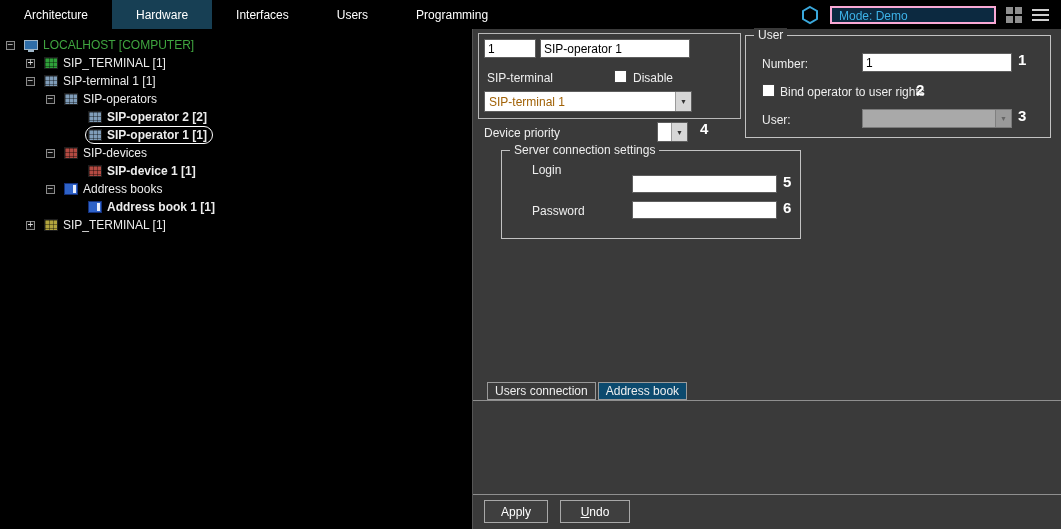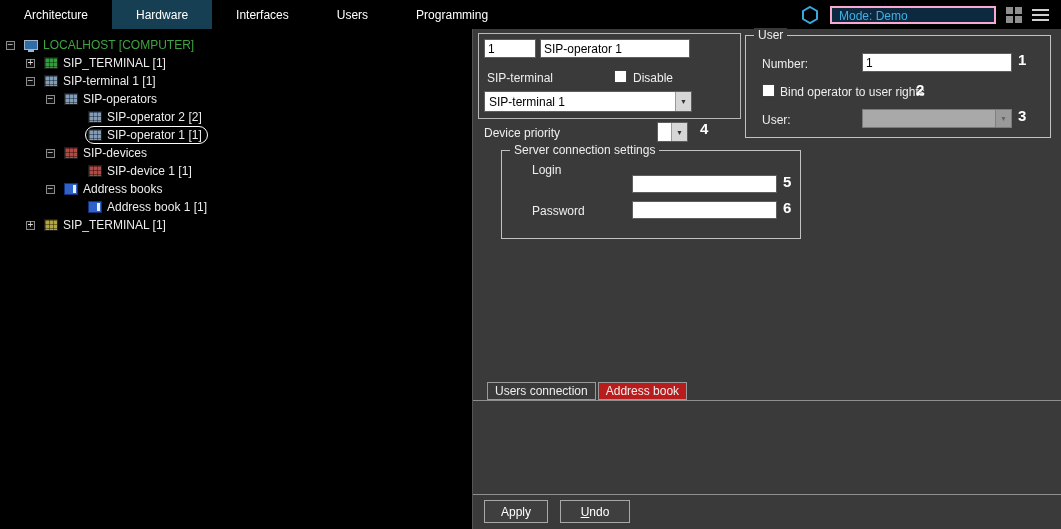--- a/index.html
+++ b/index.html
@@ -23,21 +23,21 @@
   .grid-icon span { background:#8f8f8f; }
   .menu-icon { display:flex; flex-direction:column; gap:3px; width:17px; }
   .menu-icon i { display:block; height:2px; background:#cfcfcf; }
 
   
   .main { display:flex; height:500px; }
 
   
   .tree-panel { width:473px; flex:none; background:#000; border-right:1px solid #555; padding-top:7px; overflow:hidden; }
   .tree-row { display:flex; align-items:center; height:18px; color:#ececec; white-space:nowrap; cursor:default; }
-  .d0 { padding-left:6px; } .d1 { padding-left:26px; } .d2 { padding-left:46px; } .d3 { padding-left:70px; }
+  .d0 { padding-left:6px; } .d1 { padding-left:26px; } .d2 { padding-left:46px; } .d3 { padding-left:70px;font-weight:bold; }
   .exp { width:9px; height:9px; flex:none; border:1px solid #8a8a8a; background:#0d0d0d; position:relative; margin-right:6px; }
   .exp::before { position:absolute; left:-1px; right:-1px; top:-2px; bottom:-1px; display:flex; align-items:center;
                  justify-content:center; font-size:10px; color:#ddd; }
   .exp.minus::before { content:"−"; }
   .exp.plus::before  { content:"+"; }
   .exp.none { visibility:hidden; }
   .row-content { display:flex; align-items:center; padding:1px 5px 1px 2px; border:1px solid transparent; }
   .row-content.selected { border-color:#fff; border-radius:9px; }
   .ticon { width:14px; height:12px; flex:none; margin-right:5px; position:relative; }
   .icon-grid { border:1px solid #1d1d1d;
@@ -54,21 +54,21 @@
   .icon-book::after { content:""; position:absolute; right:1px; top:1px; bottom:1px; width:3px; background:#e9eefc; }
   .tlabel.green { color:#3fa43f; }
 
   
   .panel { position:relative; flex:1; background:#3a3a3a; }
   .plabel { position:absolute; color:#eee; }
   .tinput { position:absolute; background:#fff; border:1px solid #5e5e5e; color:#000;
             font:12px "Liberation Sans", sans-serif; padding:0 3px; }
   .cb { position:absolute; width:13px; height:13px; background:#fff; border:1px solid #404040; cursor:pointer; }
   .combo { position:absolute; background:#fff; border:1px solid #5e5e5e; display:flex; align-items:stretch; cursor:pointer; }
-  .combo-text { flex:1; color:#000000; padding-left:4px; display:flex; align-items:center; white-space:nowrap; overflow:hidden; }
+  .combo-text { flex:1; color:#a16207; padding-left:4px; display:flex; align-items:center; white-space:nowrap; overflow:hidden; }
   .combo-arrow { width:16px; flex:none; display:flex; align-items:center; justify-content:center;
                  background:#d6d6d6; border-left:1px solid #9a9a9a; }
   .combo-arrow::before { content:"▼"; font-size:7px; color:#333; }
   .combo.disabled { background:#a9a9a9; border-color:#7a7a7a; cursor:default; }
   .combo.disabled .combo-arrow { background:#9a9a9a; border-left-color:#808080; }
   .combo.disabled .combo-arrow::before { color:#666; }
 
   .box { position:absolute; border:1px solid #b8b8b8; }
   .group { position:absolute; border:1px solid #c2c2c2; }
   .group-title { position:absolute; top:-8px; left:8px; background:#3a3a3a; padding:0 4px; color:#eee; }
@@ -100,21 +100,21 @@
   #server-group    { left:14px;  top:121px; width:300px; height:89px;margin-left:14px; }
   #lbl-login       { left:30px;  top:12px; }
   #login-input     { left:130px; top:24px;  width:145px; height:18px; }
   #ann-5           { left:281px; top:22px; }
   #lbl-password    { left:30px;  top:53px; }
   #password-input  { left:130px; top:50px;  width:145px; height:18px; }
   #ann-6           { left:281px; top:48px; }
 
   #bottom-tabs     { position:absolute; left:14px; top:353px; display:flex; }
   .btab { padding:1px 7px; border:1px solid #9a9a9a; color:#eee; cursor:pointer; }
-  .btab.inactive { background:#b91c1c; margin-left:2px; }
+  .btab.inactive { background:#0c4a6e; margin-left:2px; }
   #tabs-line    { position:absolute; left:0; right:0; top:371px; height:1px; background:#8f8f8f; }
   #actions-line { position:absolute; left:0; right:0; top:465px; height:1px; background:#8f8f8f; }
 
   .action-btn { position:absolute; background:#3f3f3f; border:1px solid #a8a8a8; color:#fff;
                 font:12px "Liberation Sans", sans-serif; cursor:pointer; }
   .action-btn span { display:block; }
   #apply-btn { left:11px; top:471px; width:64px; height:23px; }
   #undo-btn  { left:87px; top:471px; width:70px; height:23px; }
   #undo-btn span::first-letter { text-decoration:underline; }
 </style>

